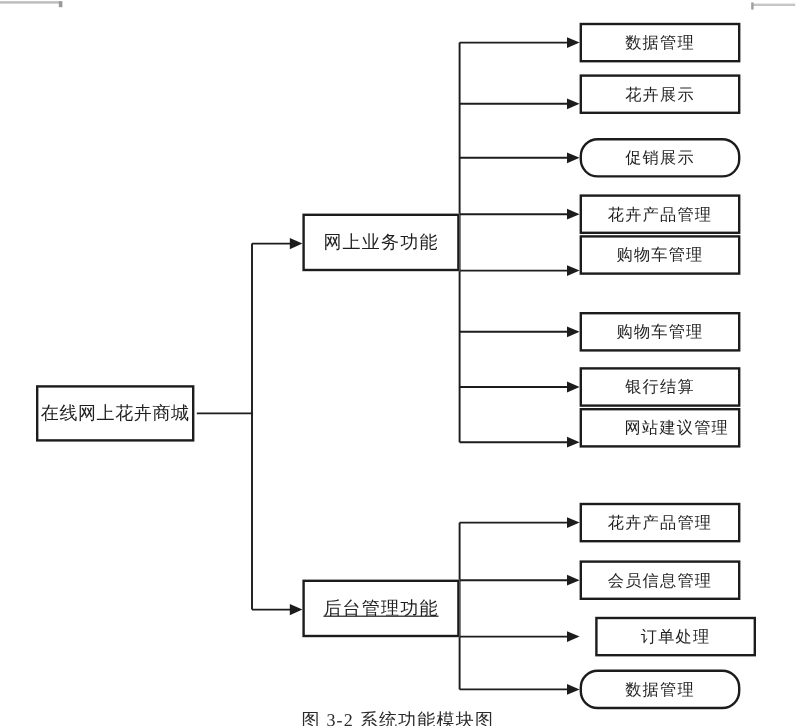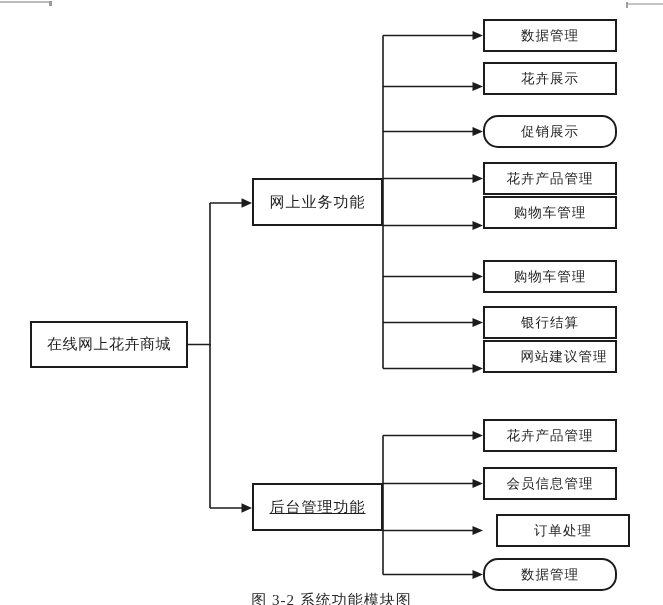--- a/index.html
+++ b/index.html
@@ -8,21 +8,21 @@
     background:#ffffff; overflow:hidden;
     font-family:"Liberation Serif","DejaVu Serif",serif;
   }
   .connectors { position:absolute; left:0; top:0; }
   .node {
     position:absolute; box-sizing:border-box;
     display:flex; align-items:center; justify-content:center;
     border:2px solid #1c1c1c; background:#ffffff; color:#1f1f1f;
     white-space:nowrap; letter-spacing:1px;
   }
-  .root   { left:30px;  top:321px; width:158px; height:47px; font-size:15px; letter-spacing:0.5px; }
+  .root   { left:30px;  top:321px; width:132px; height:47px; font-size:15px; letter-spacing:0.5px; }
   .branch { left:252px; width:131px; height:48px; font-size:15px; }
   .leaf   { left:483px; width:134px; height:33px; font-size:13.5px; }
   .caption {
     position:absolute; left:0; right:0; top:591px;
     text-align:center; font-size:15px; color:#2a2a2a; letter-spacing:1px;
   }
   .edge-artifact { position:absolute; }
   .tl-line { left:0;   top:1px;  width:51px; height:2px; background:#bcbcbc; }
   .tl-tick { left:49px; top:1px; width:3px;  height:5px; background:#9a9a9a; }
   .tr-line { left:627px; top:3px; width:36px; height:2px; background:#c6c6c6; }

